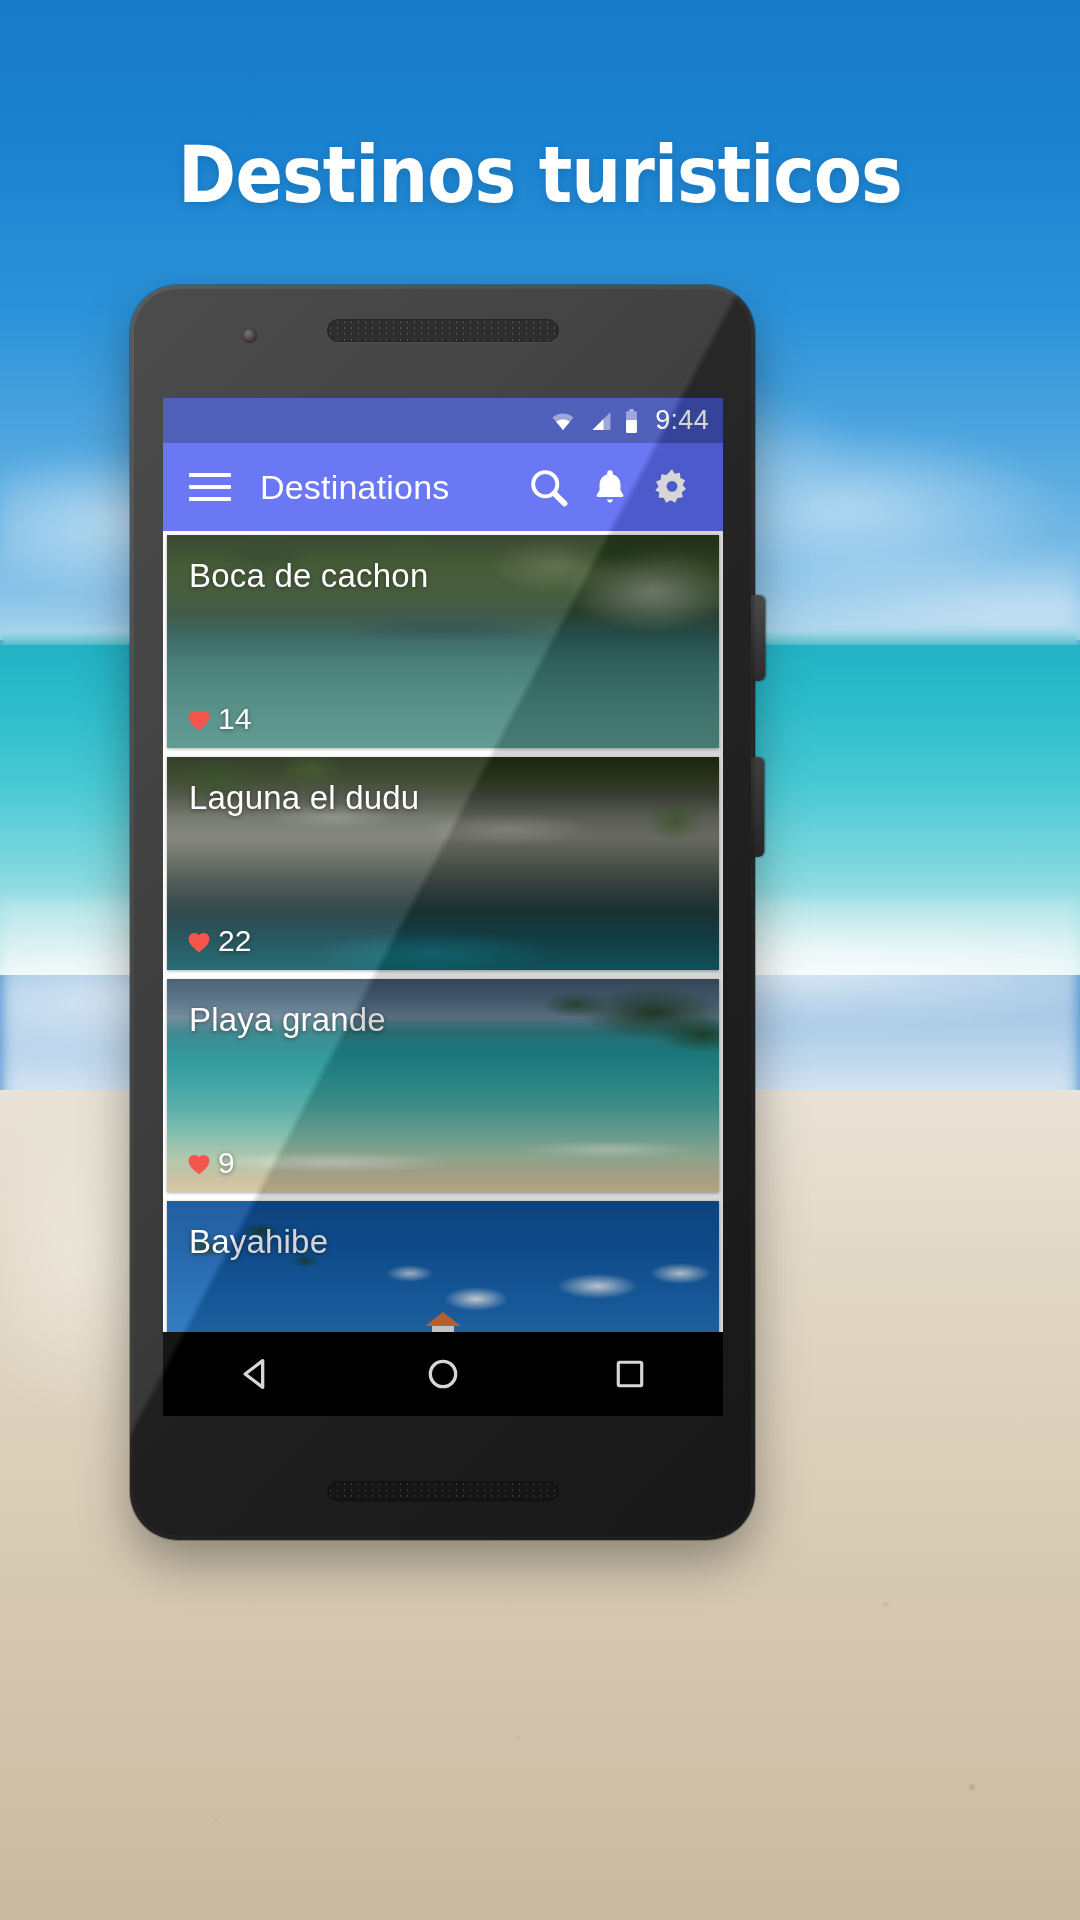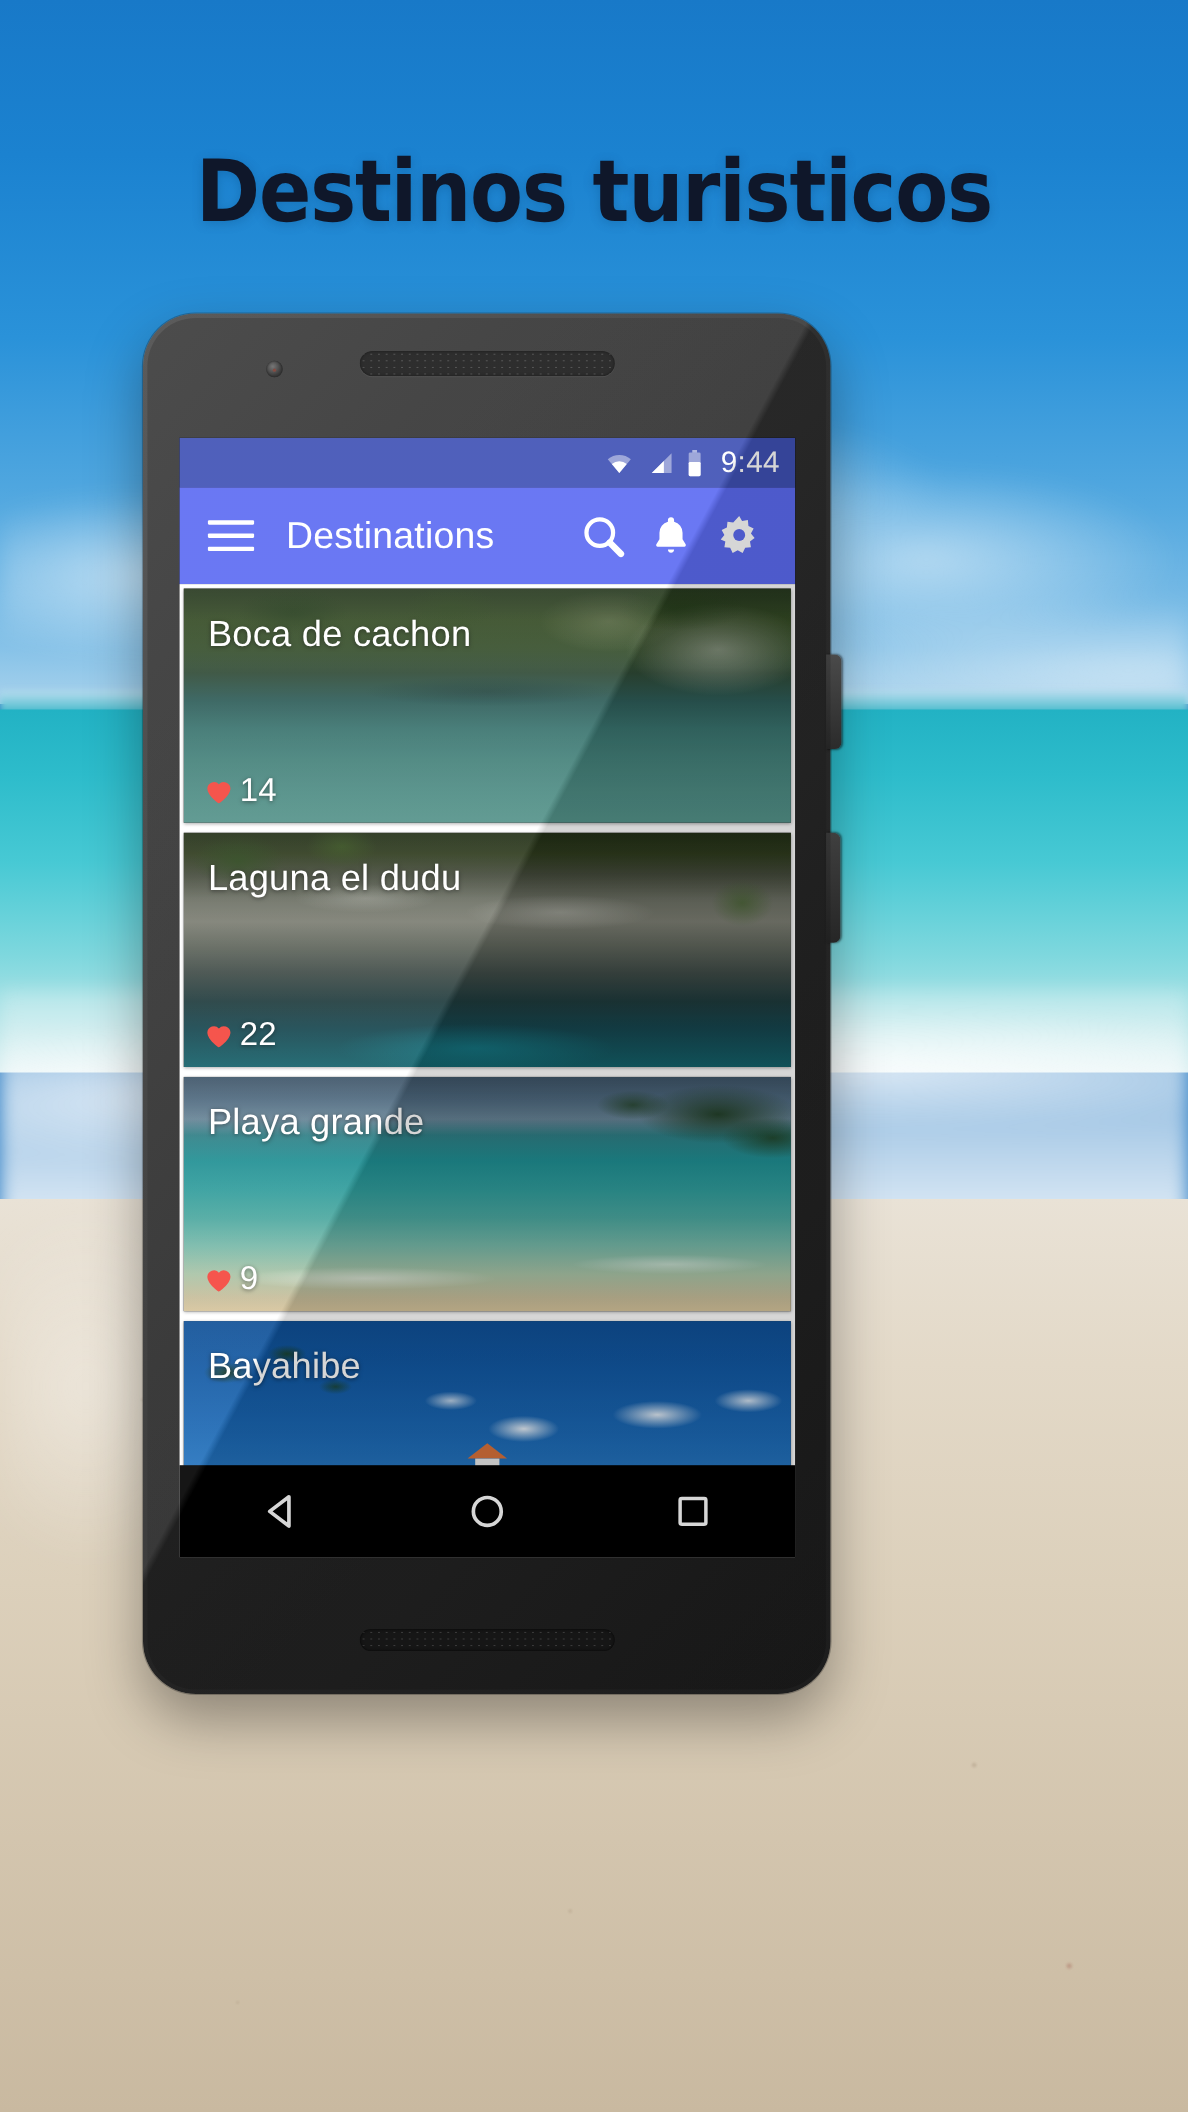--- a/index.html
+++ b/index.html
@@ -63,21 +63,21 @@
   .bg-blur-left {
     position:absolute; left:0; top:1050px; width:260px; height:420px;
     background:radial-gradient(ellipse 160px 220px at 30% 50%, rgba(255,255,255,.35), rgba(255,255,255,0) 75%);
     filter:blur(16px);
   }
 
   
   #headline {
     position:absolute; top:130px; left:0; right:0;
     text-align:center;
-    color:#0f172a;
+    color:#ffffff;
     font-size:78px;
     font-weight:700;
     letter-spacing:-1px;
     font-family:"DejaVu Sans Condensed","Liberation Sans", sans-serif;
     text-shadow:0 2px 10px rgba(0,60,110,.28);
     white-space:nowrap;
   }
 
   
   #phone {

